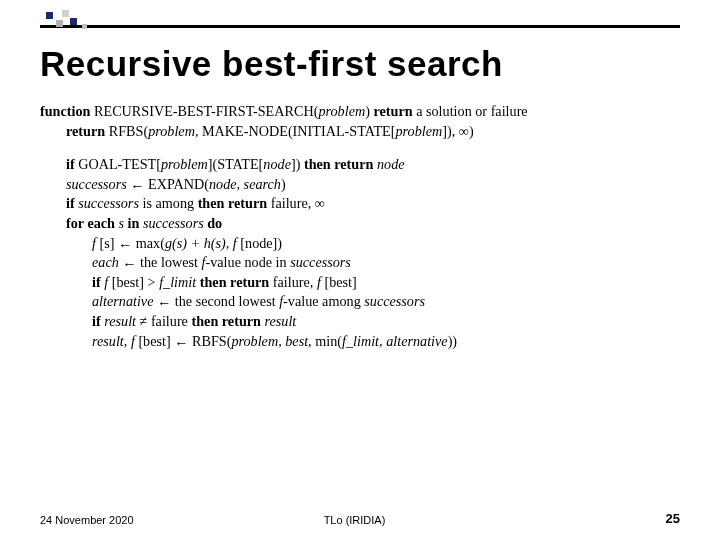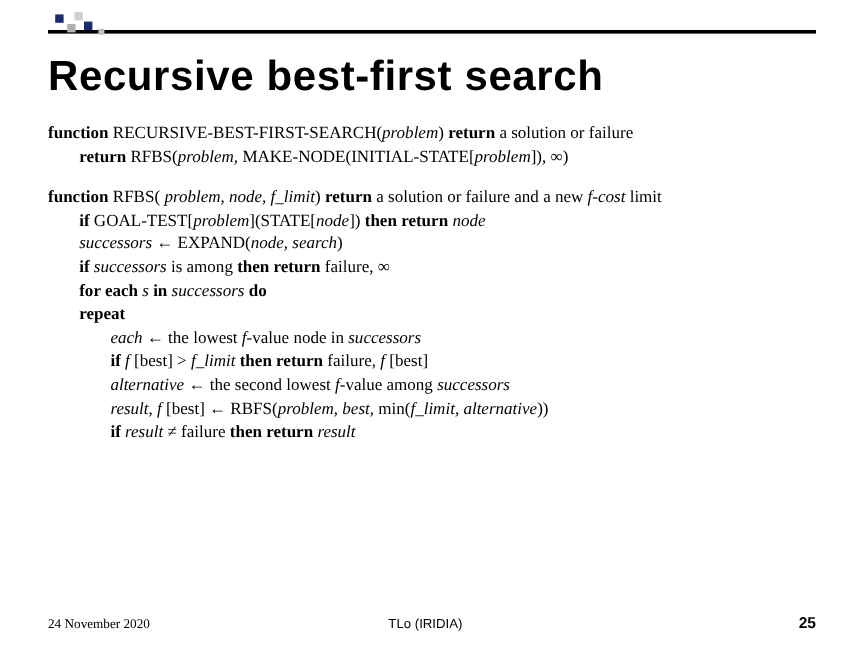--- a/index.html
+++ b/index.html
@@ -56,21 +56,21 @@
   b { font-weight: bold; margin-top: 20px; }
   i { font-style: italic; }
   .footer {
     position: absolute;
     left: 40px;
     right: 40px;
     bottom: 14px;
     font-family: Arial, Helvetica, sans-serif;
     font-size: 11px;
   }
-  .footer .date { position: absolute; left: 0; bottom: 0; font-family: Liberation Serif, serif; }
+  .footer .date { position: absolute; left: 0; bottom: 0; }
   .footer .center { position: absolute; left: 0; right: 11px; bottom: 0; text-align: center; }
   .footer .page {
     position: absolute; right: 0; bottom: 0;
     font-weight: bold;
     font-size: 13px;
   }
 </style>
 </head>
 <body>
 
@@ -92,52 +92,49 @@
     <div class="block1">
       <div>
         <b>function</b><span> RECURSIVE-BEST-FIRST-SEARCH(</span><i>problem</i><span>) </span><b>return</b><span> a solution or failure</span>
       </div>
       <div class="ind1">
         <b>return</b><span> RFBS(</span><i>problem,</i><span> MAKE-NODE(INITIAL-STATE[</span><i>problem</i><span>]), ∞)</span>
       </div>
     </div>
 
     <div>
-      <div>
-        <b>function</b><span> RFBS( </span><i>problem, node, f_limit</i><span>) </span><b>return</b><span> a solution or failure and a new </span><i>f-cost</i><span> limit</span>
-      </div>
       <div class="ind1">
         <b>if</b><span> GOAL-TEST[</span><i>problem</i><span>](STATE[</span><i>node</i><span>]) </span><b>then return </b><i>node</i>
       </div>
       <div class="ind1">
         <i>successors</i><span> ← EXPAND(</span><i>node, search</i><span>)</span>
       </div>
       <div class="ind1">
         <b>if </b><i>successors</i><span> is among </span><b>then return </b><span>failure, ∞</span>
       </div>
       <div class="ind1">
         <b>for each </b><i>s</i><b> in </b><i>successors</i><b> do</b>
       </div>
-      <div class="ind1">
-        <b>repeat</b>
+      <div class="ind2">
+        <i>f </i><span>[s]</span><span> ← max(</span><i>g(s) + h(s), f </i><span>[node]</span><span>)</span>
       </div>
       <div class="ind2">
         <i>each</i><span> ← the lowest </span><i>f-</i><span>value node in </span><i>successors</i>
       </div>
       <div class="ind2">
         <b>if </b><i>f </i><span>[best]</span><span> &gt; </span><i>f_limit</i><b> then return </b><span>failure</span><span>, </span><i>f </i><span>[best]</span>
       </div>
       <div class="ind2">
         <i>alternative</i><span> ← the second lowest </span><i>f-</i><span>value among </span><i>successors</i>
       </div>
       <div class="ind2">
-        <i>result, f </i><span>[best]</span><span> ← RBFS(</span><i>problem, best, </i><span>min(</span><i>f_limit, alternative</i><span>))</span>
+        <b>if </b><i>result </i><span>≠ failure </span><b>then return </b><i>result</i>
       </div>
       <div class="ind2">
-        <b>if </b><i>result </i><span>≠ failure </span><b>then return </b><i>result</i>
+        <i>result, f </i><span>[best]</span><span> ← RBFS(</span><i>problem, best, </i><span>min(</span><i>f_limit, alternative</i><span>))</span>
       </div>
     </div>
 
   </div>
 
   <div class="footer">
     <div class="date">24 November 2020</div>
     <div class="center">TLo (IRIDIA)</div>
     <div class="page">25</div>
   </div>

